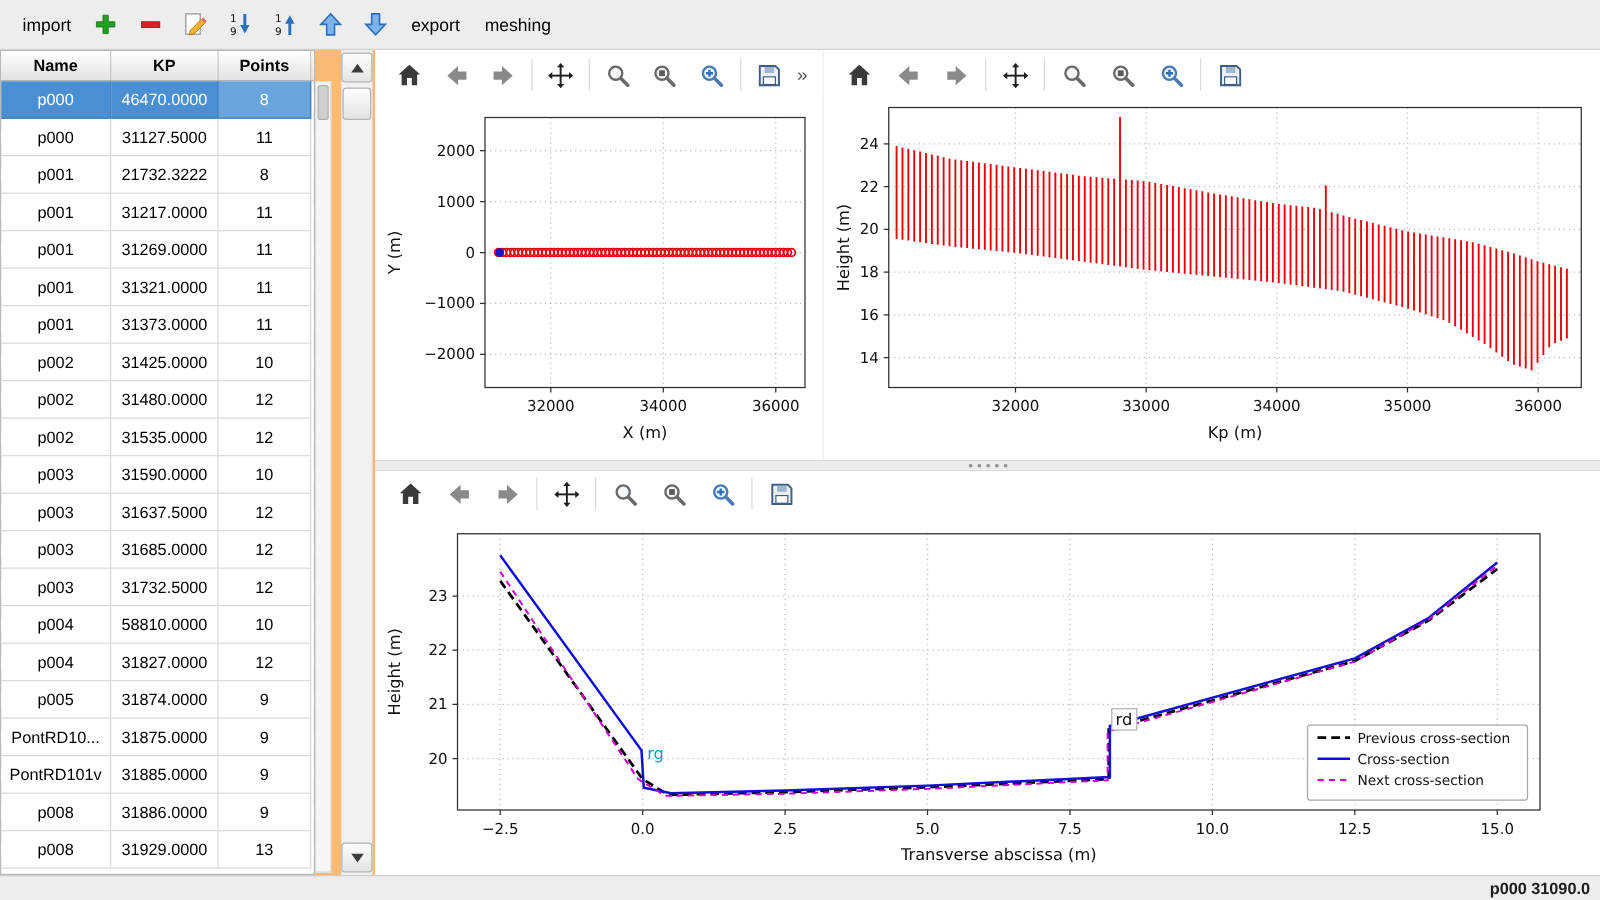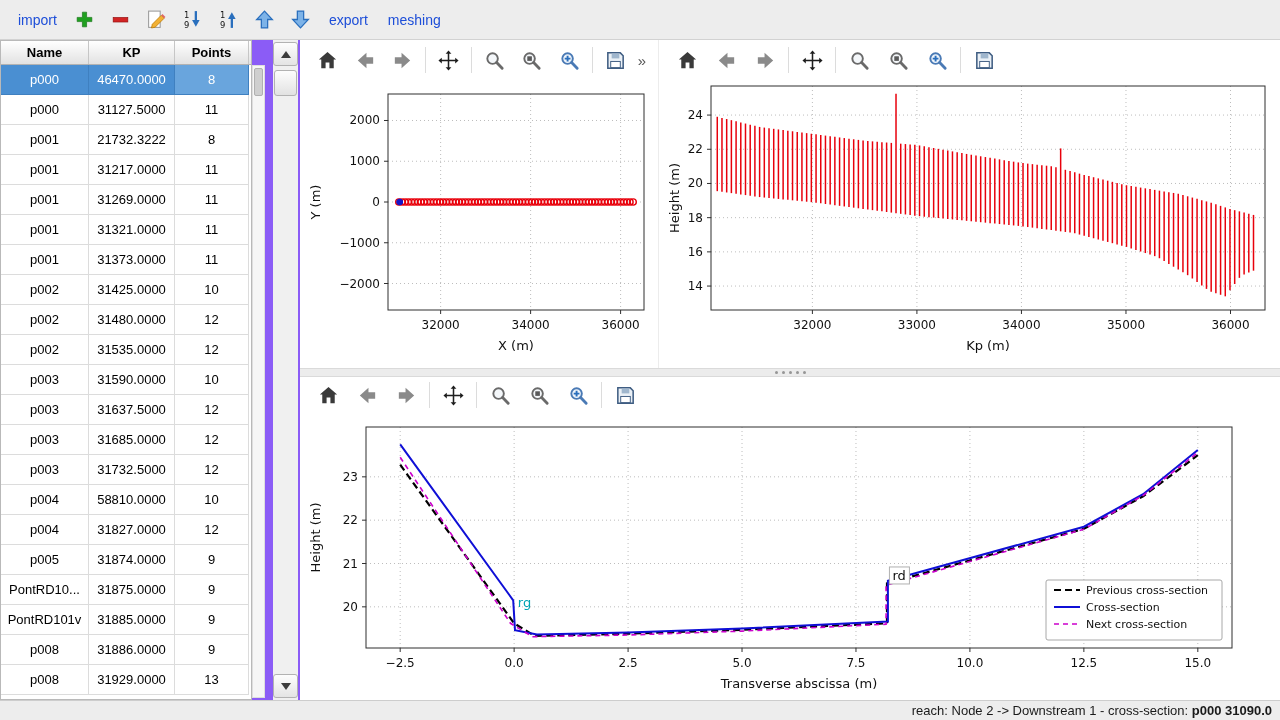--- a/index.html
+++ b/index.html
@@ -3,26 +3,26 @@
 <meta charset="utf-8">
 <style>
   *{box-sizing:border-box;margin:0;padding:0;}
   html,body{width:1280px;height:720px;overflow:hidden;background:#ececec;
     font-family:"Liberation Sans","DejaVu Sans",sans-serif;}
   #app{position:relative;width:1280px;height:720px;}
 
   
   #toolbar-top{position:absolute;left:0;top:0;width:1280px;height:40px;background:#ededed;
     border-bottom:1px solid #d2d2d2;display:flex;align-items:center;gap:8px;padding:0 12px;}
-  .tool-label{font-size:14px;color:#1d4ed8;padding:4px 6px;cursor:default;}
+  .tool-label{font-size:14px;color:#000000;padding:4px 6px;cursor:default;}
   .tool-icon{width:28px;height:28px;display:flex;align-items:center;justify-content:center;border-radius:3px;}
   .tool-icon svg{width:21px;height:21px;}
 
   
-  #left-panel{position:absolute;left:0;top:40px;width:300px;height:660px;background:#8b5cf6;}
+  #left-panel{position:absolute;left:0;top:40px;width:300px;height:660px;background:#fdba74;}
   #xs-table{position:absolute;left:0;top:0;width:252px;height:660px;background:#fff;border:1px solid #b9b9b9;}
   .thead{display:flex;height:24px;background:linear-gradient(#ffffff,#e2e2e2);border-bottom:1px solid #b2b2b2;}
   .th{font-weight:bold;font-size:13px;display:flex;align-items:center;justify-content:center;
     border-right:1px solid #c6c6c6;color:#000;}
   .c0{width:88px;} .c1{width:86px;} .c2{width:74px;text-align:center;}
   .trow{display:flex;height:30px;background:#fff;border-radius:12px;}
   .tcell{font-size:13px;display:flex;align-items:center;justify-content:center;
     border-right:1px solid #dcdcdc;border-bottom:1px solid #dcdcdc;color:#000;}
   .trow.selected .tcell{background:#4a8fd2;color:#fff;border-color:#3f80c0;}
   .trow.selected .tcell.c2{background:#69a5dd;}
@@ -754,17 +754,16 @@
           <text x="786" y="181" font-size="11" fill="#111">Previous cross-section</text>
           <line x1="754" y1="194" x2="780" y2="194" stroke="#0f0fd6" stroke-width="2"></line>
           <text x="786" y="198" font-size="11" fill="#111">Cross-section</text>
           <line x1="754" y1="211" x2="780" y2="211" stroke="#cc00cc" stroke-width="1.6" stroke-dasharray="5,4"></line>
           <text x="786" y="215" font-size="11" fill="#111">Next cross-section</text>
         </svg>
     </div>
   </div>
 
   <div id="status-bar">
-    <span>reach: Node 2 -&gt; Downstream 1 - cross-section: </span>
     <b>p000 31090.0</b>
   </div>
 
 </div>
 
 </body></html>

